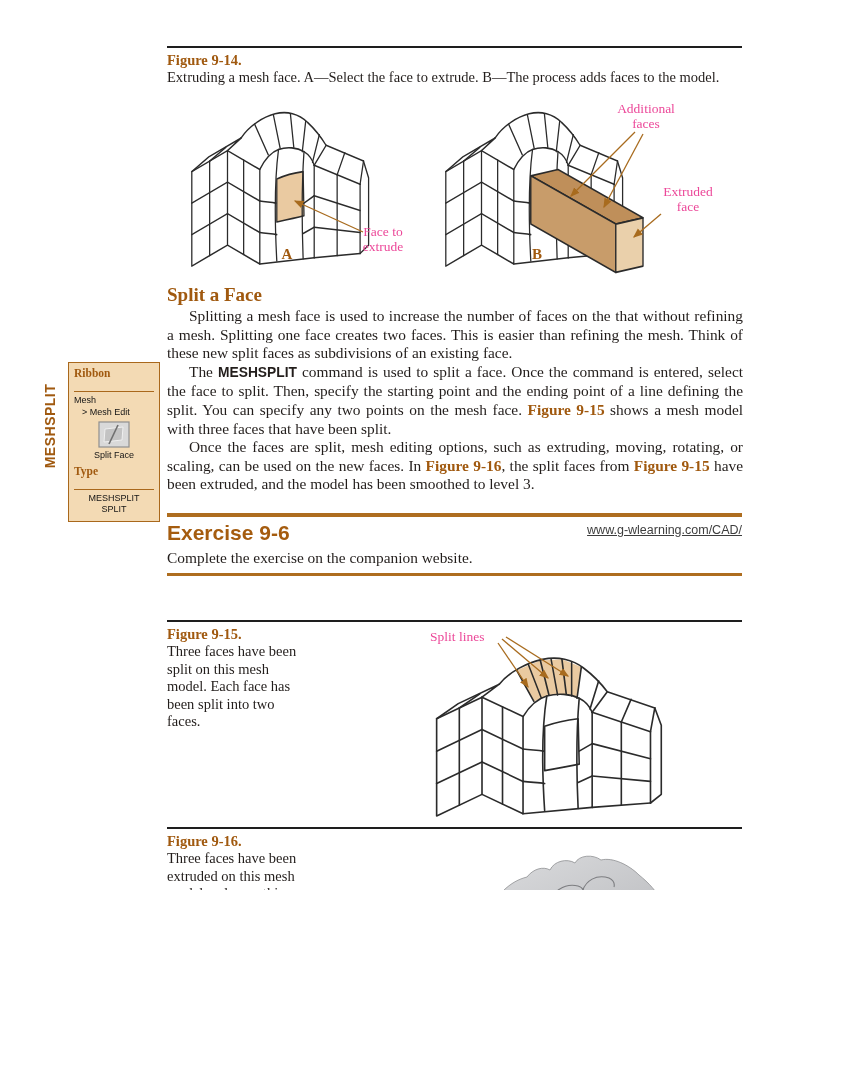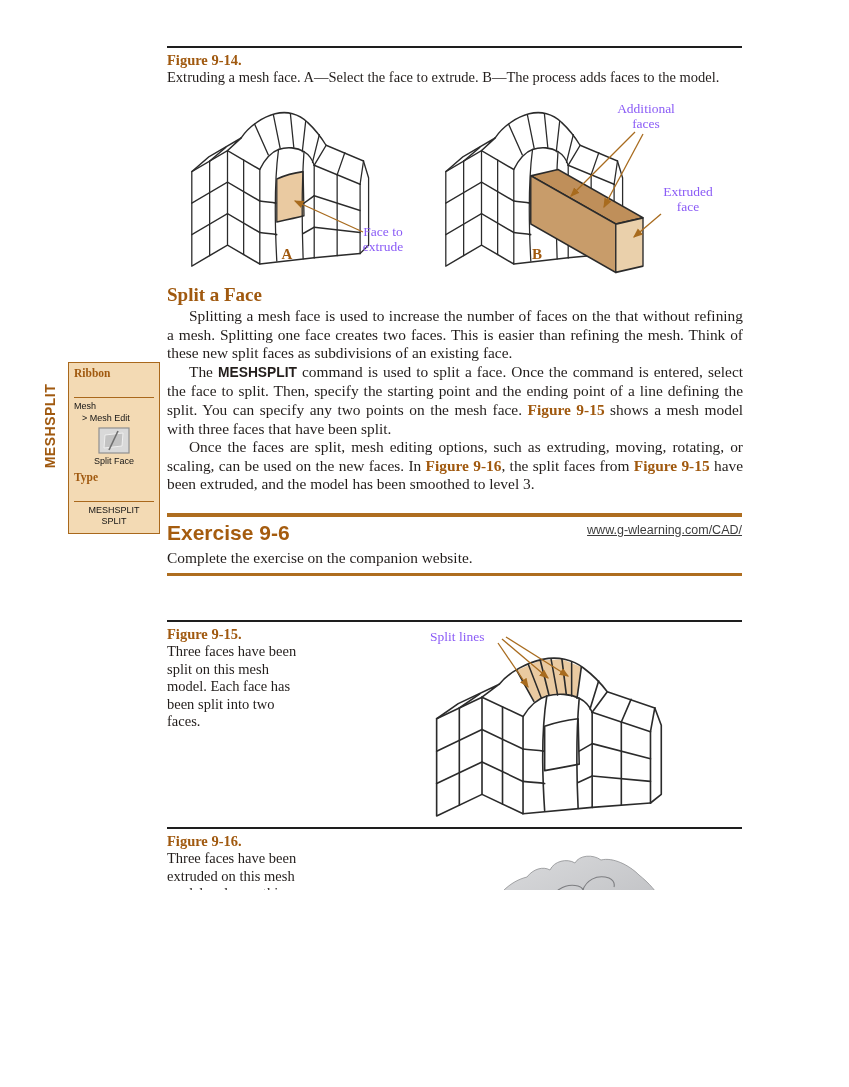--- a/index.html
+++ b/index.html
@@ -6,38 +6,38 @@
   body { background:#ffffff; }
   .page {
     position:relative; width:849px; height:890px; background:#ffffff;
     font-family:"Liberation Serif", serif; color:#221d1b; overflow:hidden;
   }
   .abs { position:absolute; }
   .rule-black { background:#1e1e1e; height:2px; }
   .rule-brown { background:#ae6d1f; }
   .fig-label { font-weight:bold; font-size:14.5px; color:#a0590f; }
   .fig-caption { font-size:14.5px; line-height:17.5px; color:#221d1b; }
-  .annot { font-size:13.5px; line-height:15px; color:#8b5cf6; text-align:center; }
+  .annot { font-size:13.5px; line-height:15px; color:#ec4899; text-align:center; }
   .sub-label { font-size:15px; font-weight:bold; color:#a0590f; text-align:center; font-family:"Liberation Serif", serif; }
   .heading { font-size:19px; font-weight:bold; color:#a0590f; }
   .bodytext { width:576px; font-size:15.4px; line-height:18.6px; text-align:justify; }
   .bodytext p { margin:0; text-indent:22px; }
   .cmd { font-family:"Liberation Sans", sans-serif; font-weight:bold; font-size:13.8px; }
   .figref { font-weight:bold; color:#a0590f; }
   .v-label {
     width:132px; height:20px; transform:rotate(-90deg) translateX(-132px); transform-origin:0 0;
     font-family:"Liberation Sans", sans-serif; font-weight:bold; font-size:14px;
     color:#a0590f; letter-spacing:0.5px; text-align:center;
   }
   .ribbon-box {
     width:92px; background:#f3dab4; border:1.5px solid #a9681c; padding:4px 5px 5px 5px;
     font-family:"Liberation Sans", sans-serif;
   }
   .rb-head { font-family:"Liberation Serif", serif; font-weight:bold; font-size:11.5px; color:#a0590f;
-    border-bottom:1.5px solid #a9681c; padding-bottom:18px; margin-bottom:3px; }
+    border-bottom:1.5px solid #a9681c; padding-bottom:12px; margin-bottom:3px; }
   .rb-item { font-size:9px; font-weight:normal; color:#141414; line-height:11.5px; }
   .rb-sub { padding-left:8px; }
   .rb-center { text-align:center; }
   .rb-icon { display:block; margin:3px auto 2px auto; }
   .ex-title { font-family:"Liberation Sans", sans-serif; font-weight:bold; font-size:21px; color:#a55c0f; }
   .ex-url { font-family:"Liberation Sans", sans-serif; font-size:12.5px; color:#3d3d3d; text-align:right; }
   .footer-num { font-weight:bold; font-size:15px; }
   .footer-title { font-size:14px; }
   .footer-copy { font-family:"Liberation Sans", sans-serif; font-size:10.5px; color:#9c9c9c; text-align:right; }
 </style>

